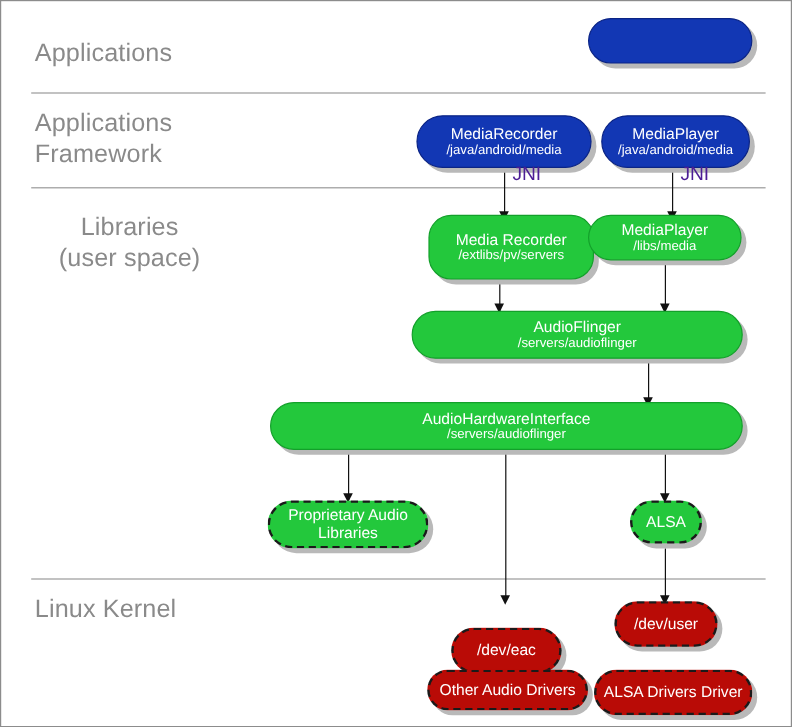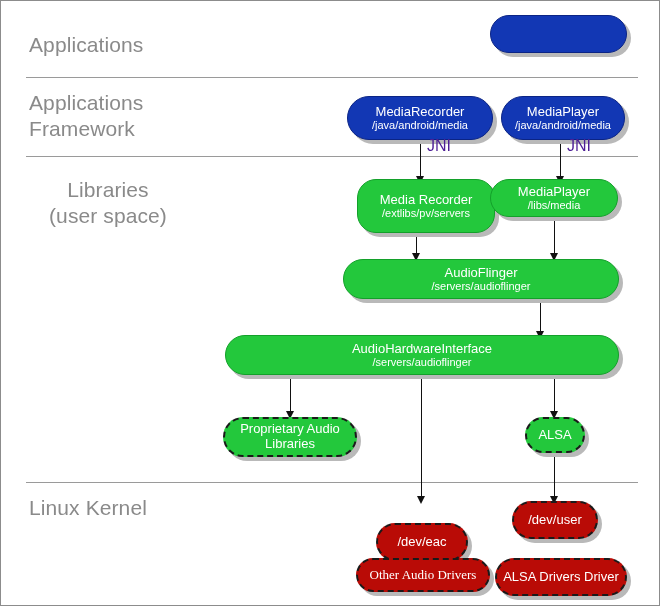--- a/index.html
+++ b/index.html
@@ -217,21 +217,21 @@
     <span class="body" style="border-radius:19px;"></span>
     <span class="txt title">/dev/eac</span>
   </div>
 
   <div class="node red dashed" style="left:511px; top:500px; width:86px; height:38px;">
     <span class="shadow" style="border-radius:19px;"></span>
     <span class="body" style="border-radius:19px;"></span>
     <span class="txt title">/dev/user</span>
   </div>
 
-  <div class="node red dashed" style="left:355px; top:557px; width:134px; height:34px;font-family:Liberation Serif, serif;">
+  <div class="node red dashed" style="left:355px; top:557px; width:134px; height:34px;">
     <span class="shadow" style="border-radius:19px;"></span>
     <span class="body" style="border-radius:19px;"></span>
     <span class="txt title">Other Audio Drivers</span>
   </div>
 
   <div class="node red dashed" style="left:494px; top:557px; width:132px; height:38px;">
     <span class="shadow" style="border-radius:19px;"></span>
     <span class="body" style="border-radius:19px;"></span>
     <span class="txt title">ALSA Drivers Driver</span>
   </div>

